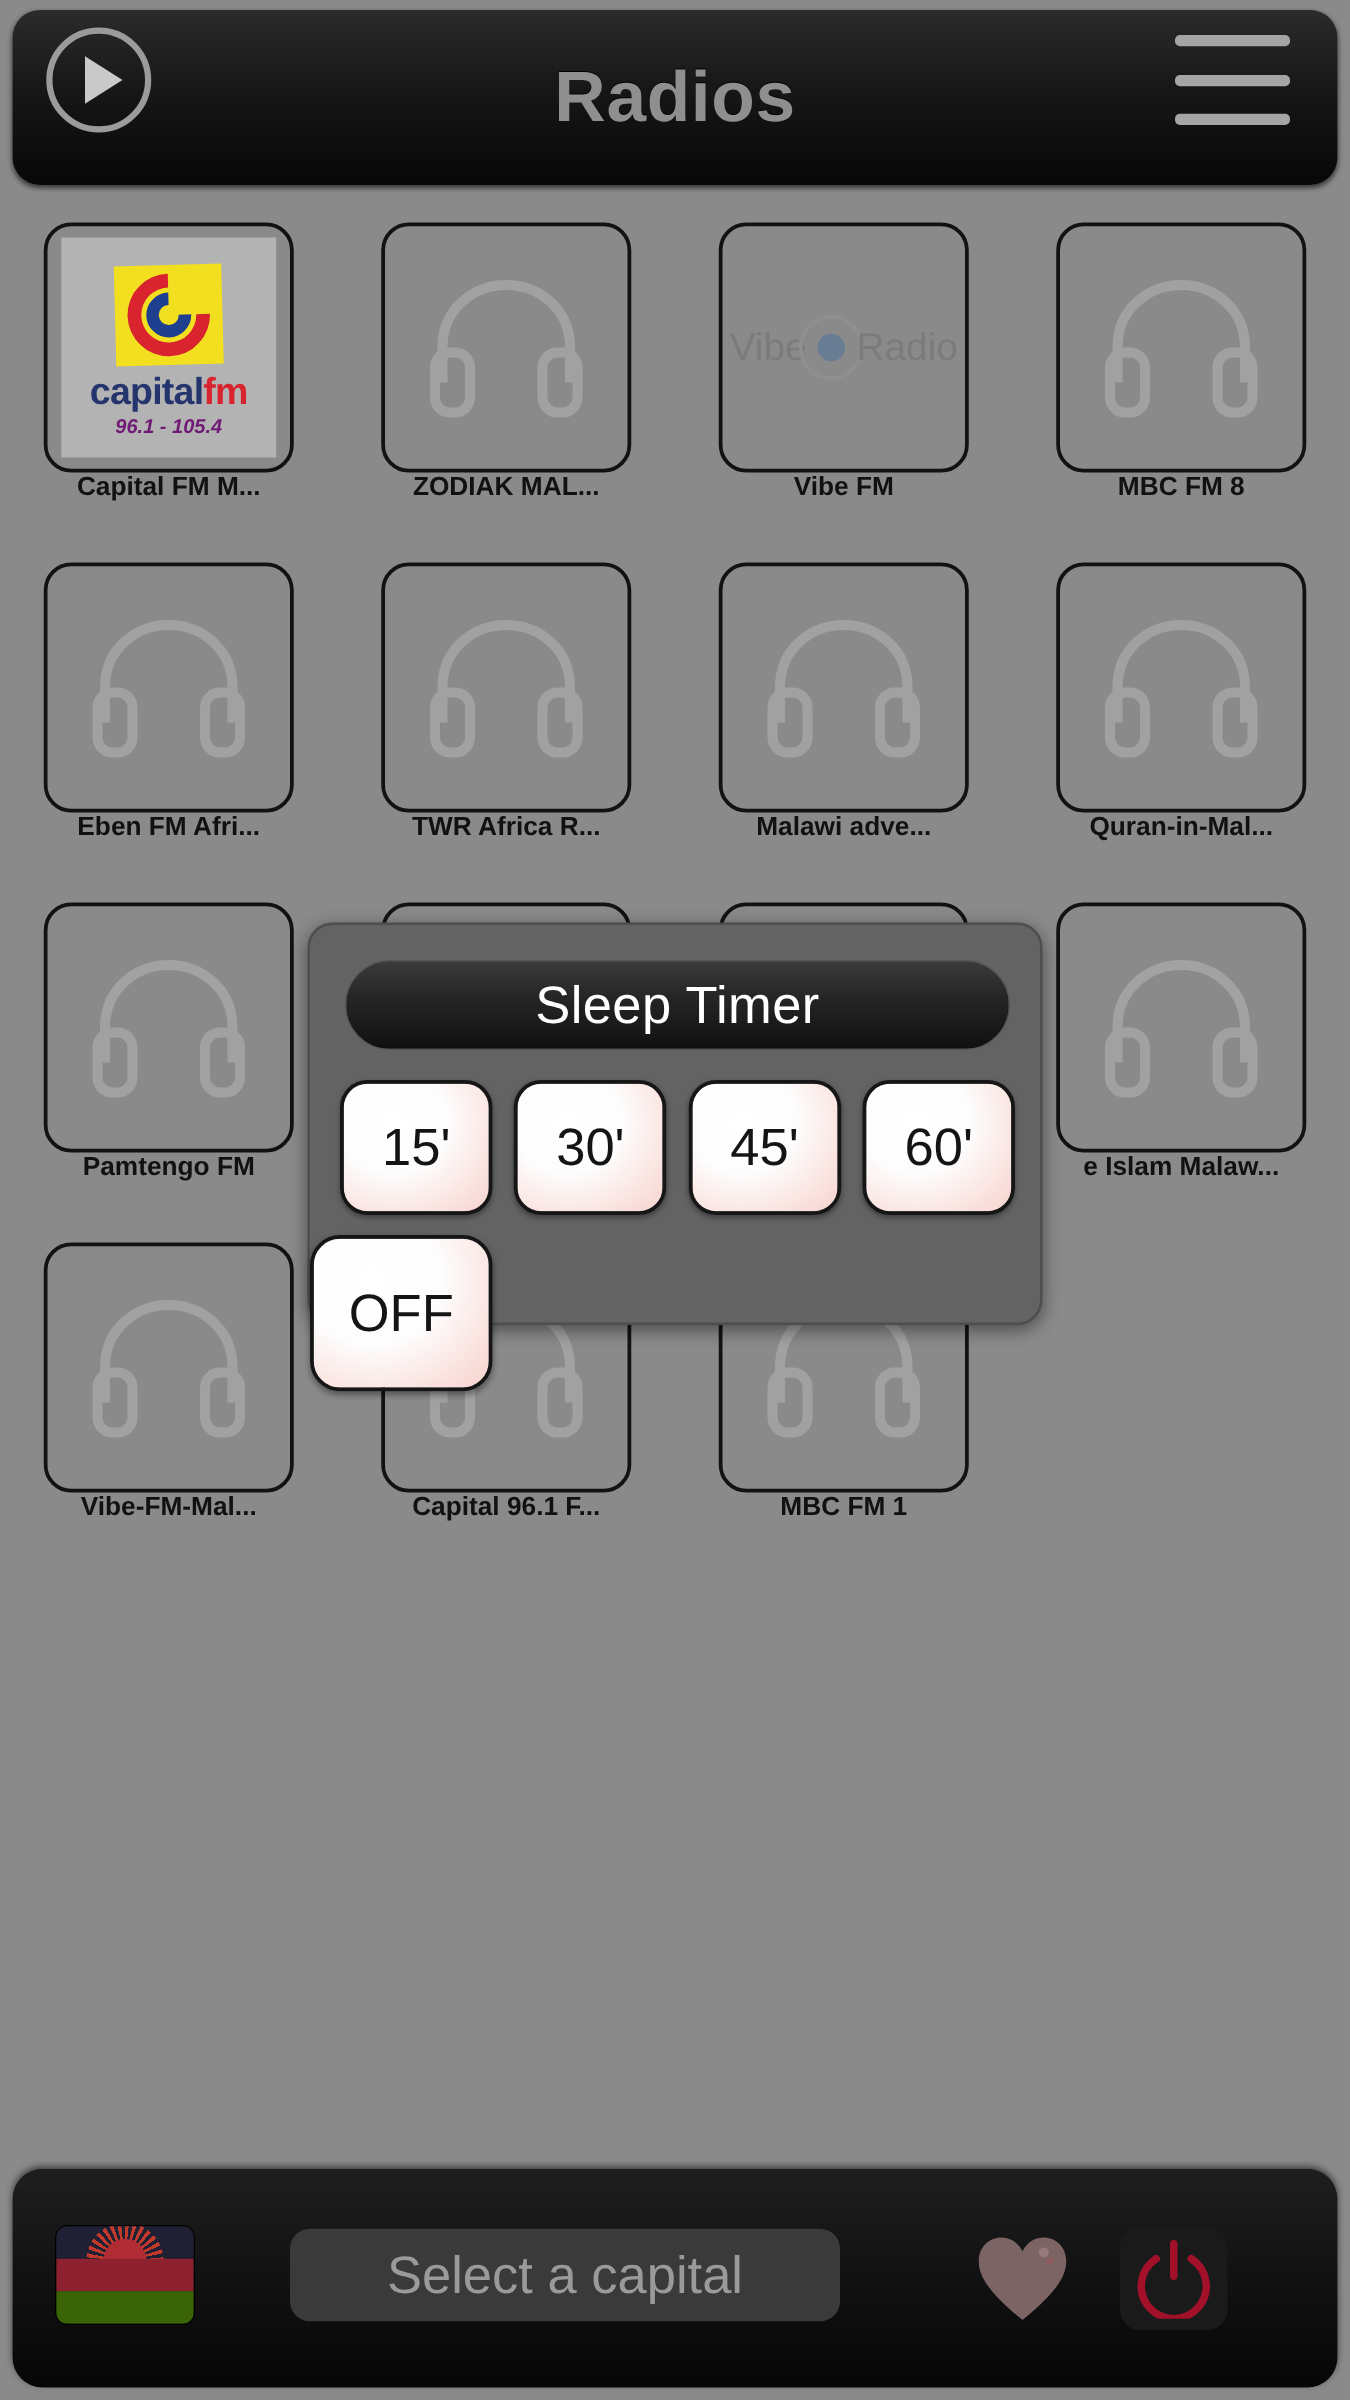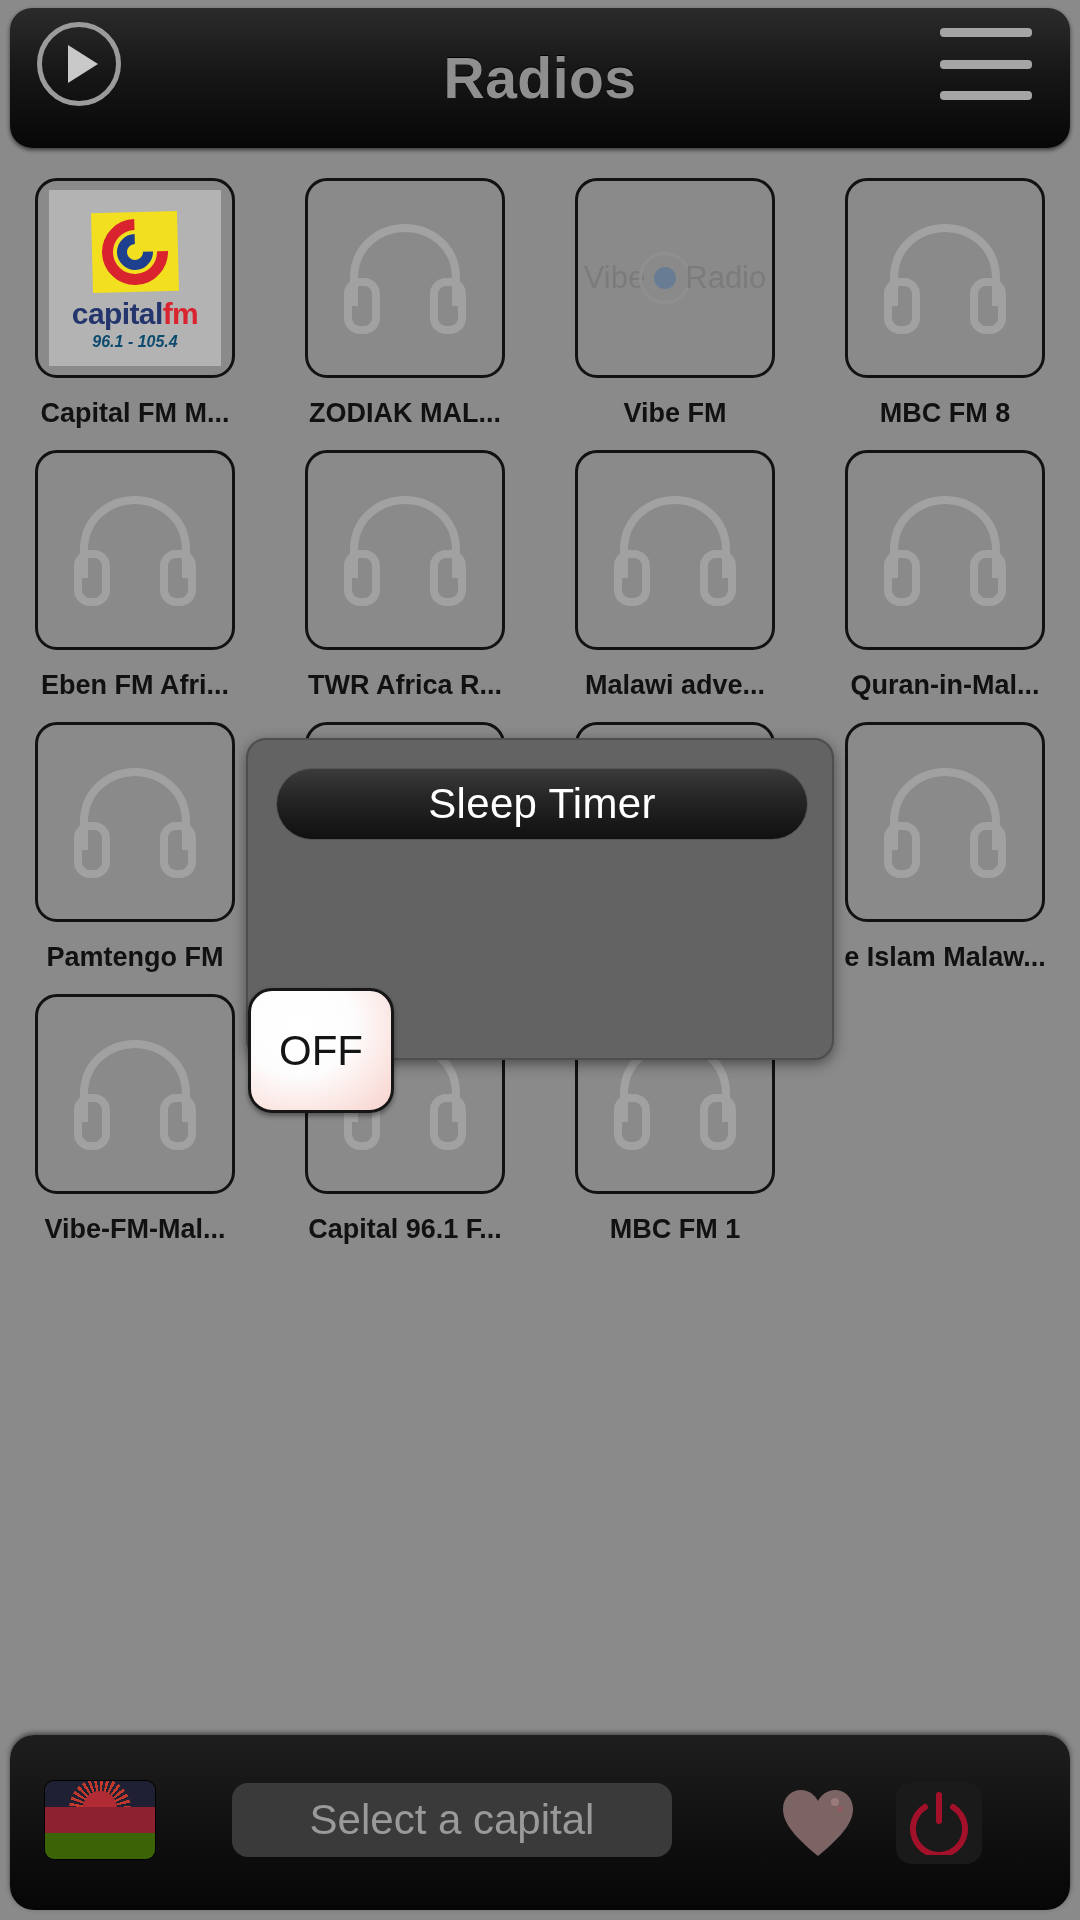--- a/index.html
+++ b/index.html
@@ -70,22 +70,22 @@
   .tile {
     width: 200px; height: 200px;
     border: 3px solid #121212;
     border-radius: 22px;
     background: #8a8a8a;
     position: relative;
     overflow: hidden;
     display: flex; align-items: center; justify-content: center;
   }
   .tile-label {
-    margin-top: 20px;
-    font-size: 27px; font-weight: bold;
+    margin-top: 0;
+    font-size: 21px; font-weight: bold;
     color: #111;
     white-space: nowrap;
     text-align: center;
   }
 
   
   .hp { width: 130px; height: 116px; opacity: .34; }
   .hp path, .hp rect { stroke: #cfcfcf; fill: none; stroke-width: 8; }
 
   
@@ -123,21 +123,21 @@
     margin-top: 7px;
     font-size: 30px; font-weight: bold;
     letter-spacing: -0.6px;
     line-height: 1;
   }
   .cap-word .b { color: #24356e; }
   .cap-word .r { color: #d9232e; }
   .cap-freq {
     margin-top: 4px;
     font-size: 16px; font-weight: bold;
-    color: #0c4a6e;
+    color: #701a75;
     font-style: italic;
   }
 
   
   .vibe-logo {
     display: flex; align-items: center; justify-content: center;
     opacity: .30;
   }
   .vibe-logo .vt {
     font-size: 31px; color: #5a5a5a; font-weight: normal;
@@ -452,20 +452,26 @@
         </div>
         <div class="tile-label">MBC FM 1</div>
       </div>
       <div class="cell"></div>
     </div>
 
   </div>
 
   <div id="dialog">
     <div id="dialog-title">Sleep Timer</div>
+    <div id="timer-options">
+      <div class="timer-btn">15'</div>
+      <div class="timer-btn">30'</div>
+      <div class="timer-btn">45'</div>
+      <div class="timer-btn">60'</div>
+    </div>
     <div id="off-wrap">
       <div id="off-btn">OFF</div>
     </div>
   </div>
 
   <div id="bottom-bar"></div>
 
   <div id="flag">
     <div class="band b-black">
       <div class="sun"></div>

